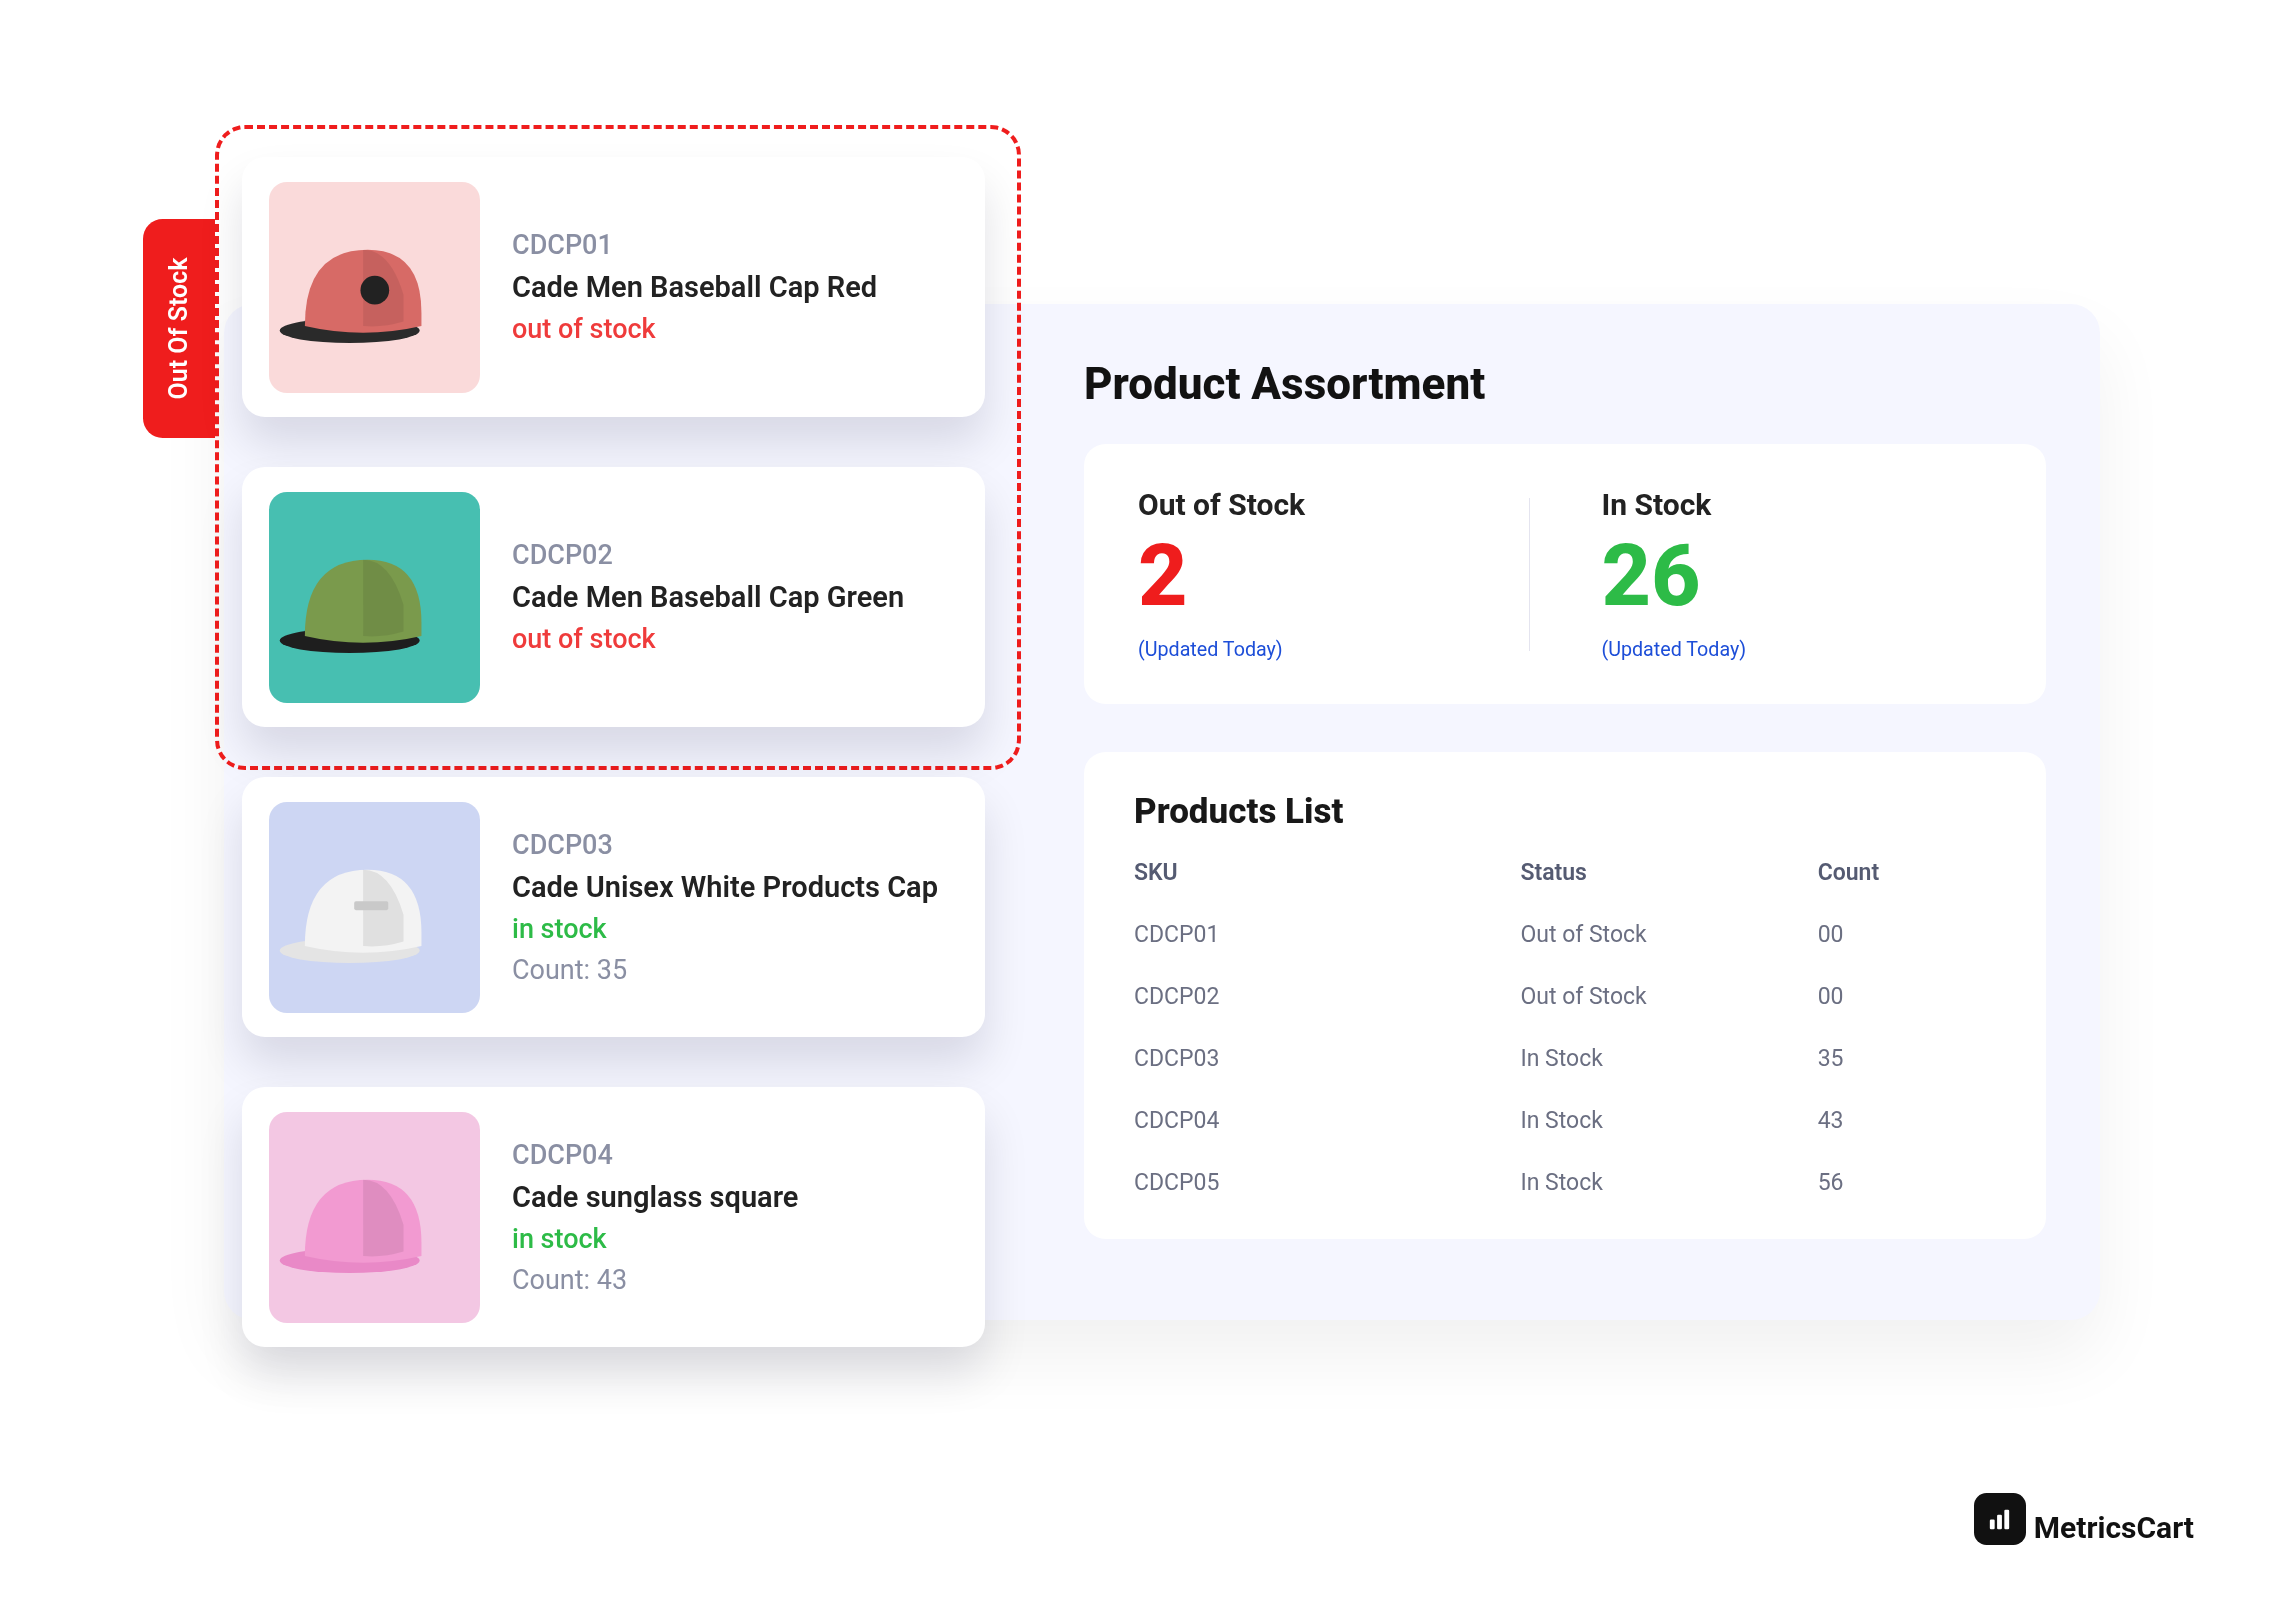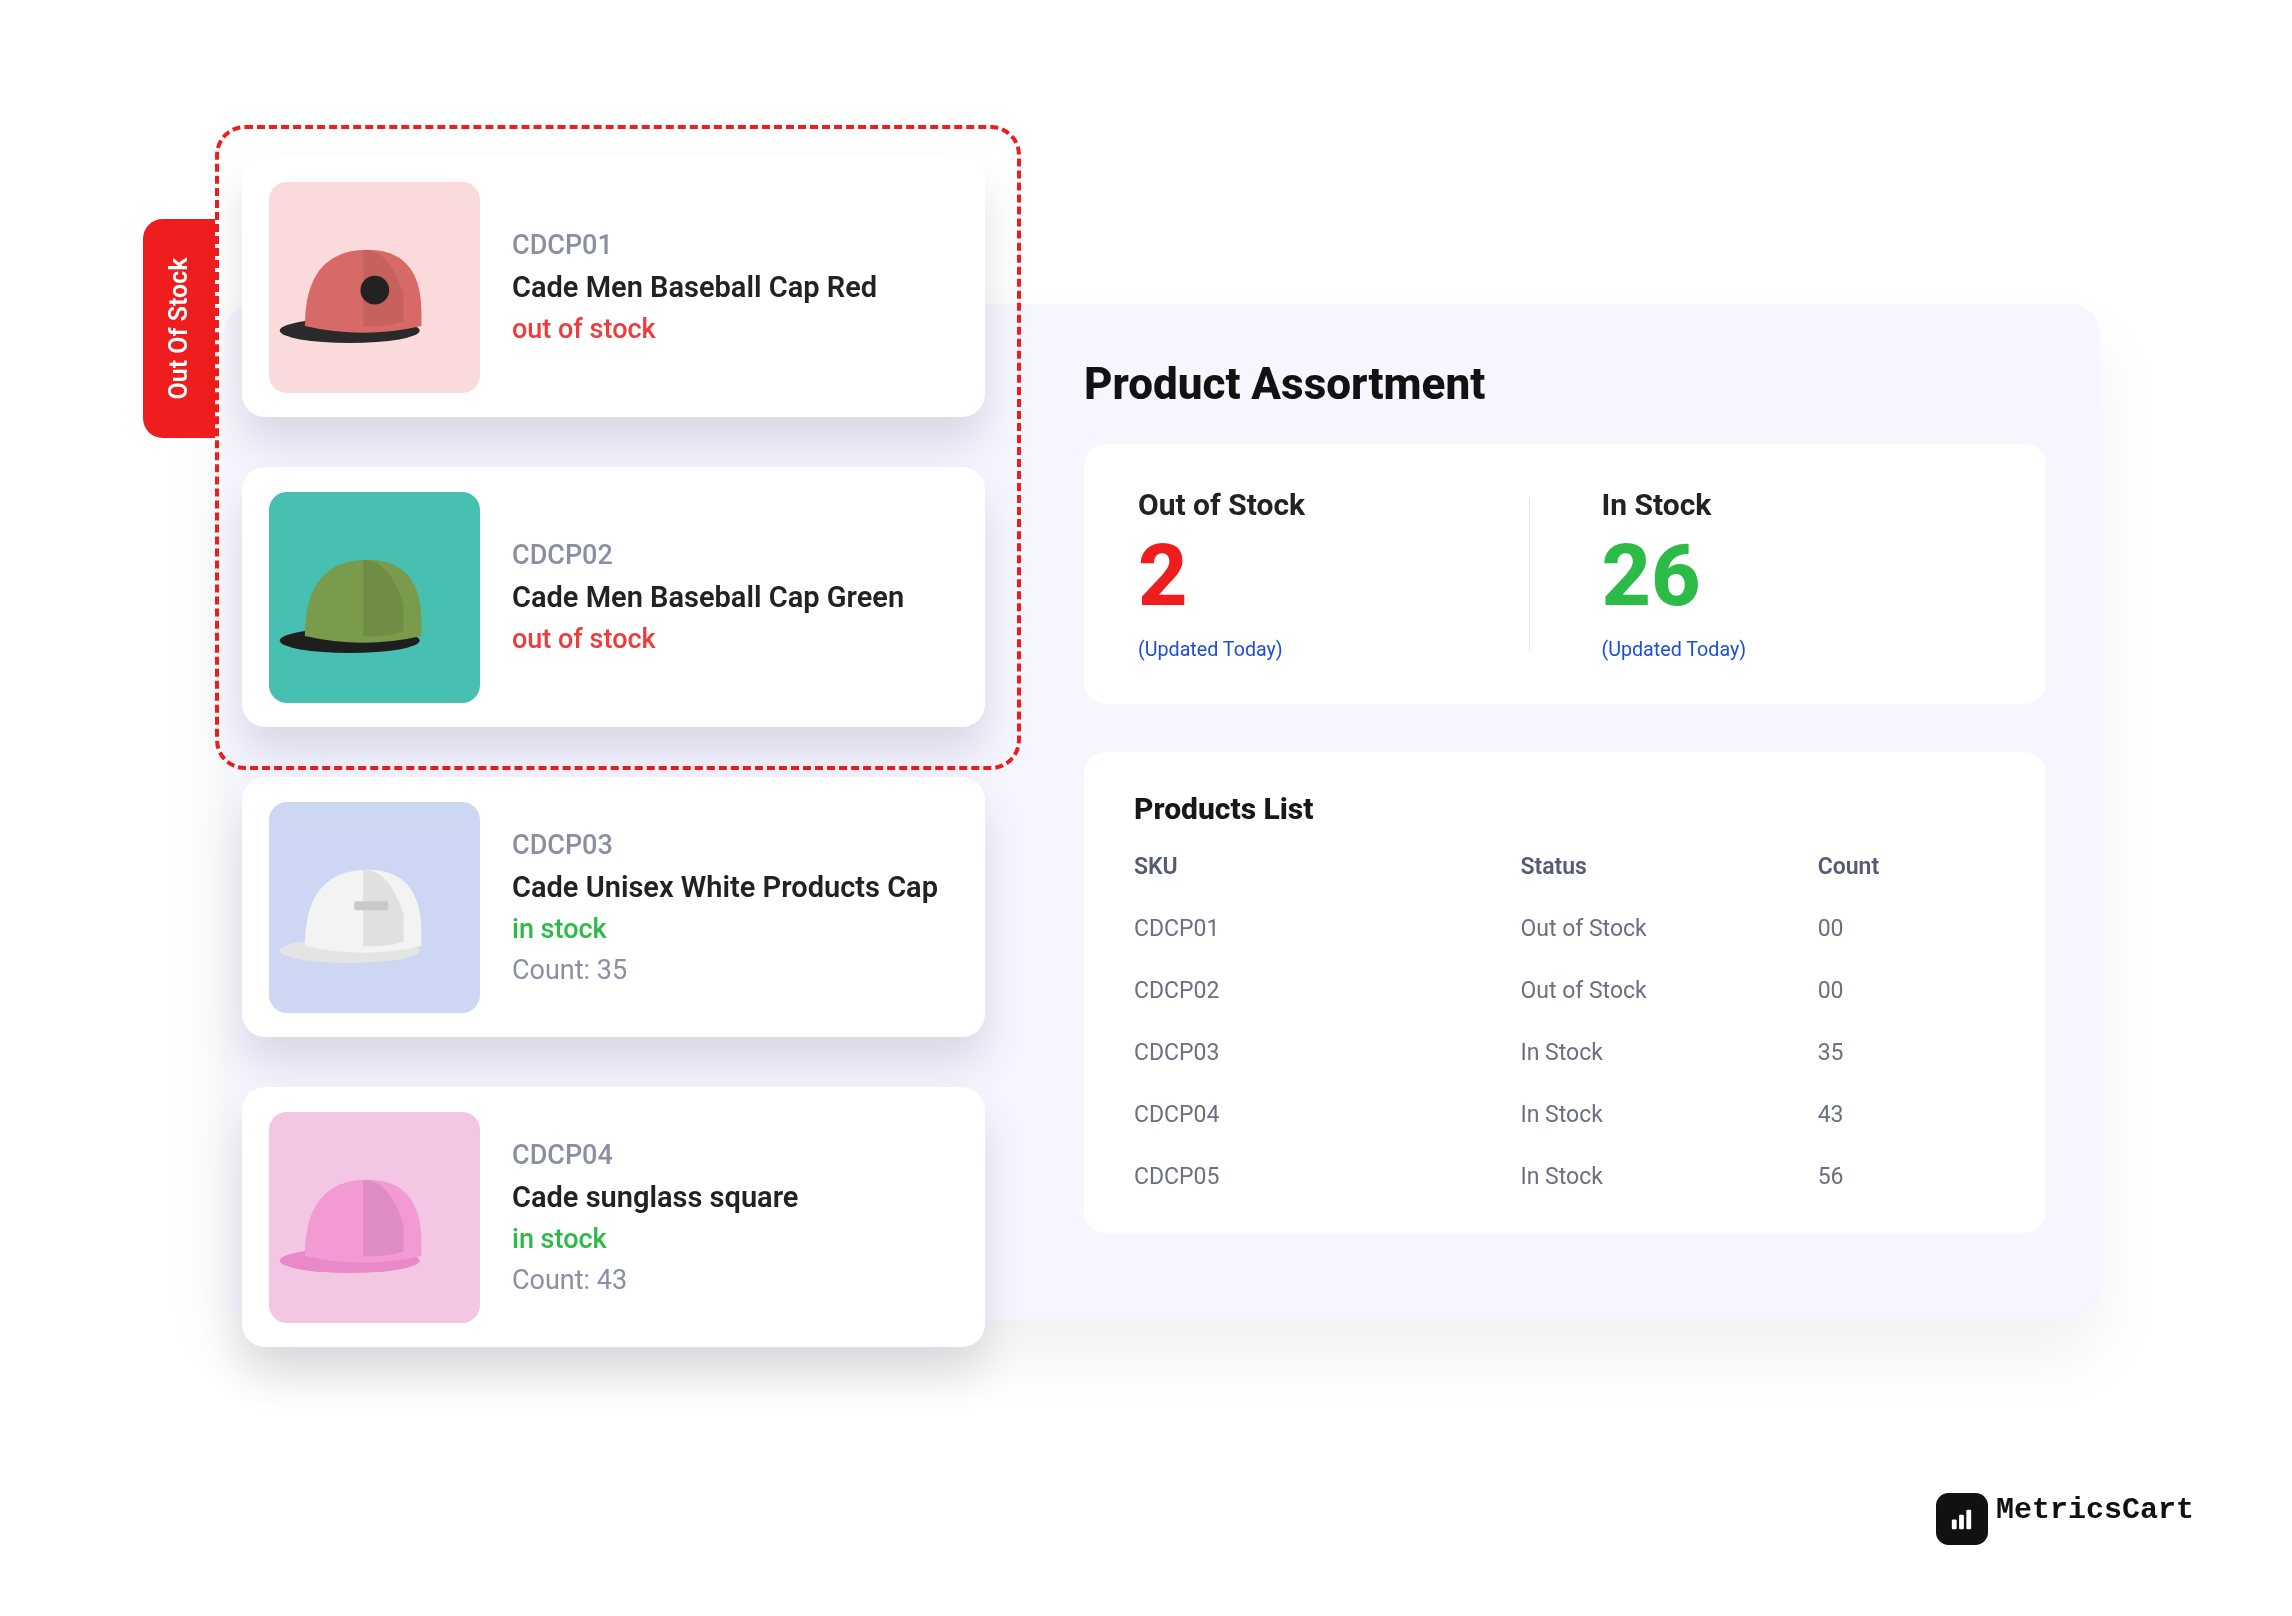--- a/index.html
+++ b/index.html
@@ -51,21 +51,21 @@
   .summary-value { font-size: 86px; font-weight: 800; line-height: 1; margin-top: 10.7px; }
   .summary-value.red { color: #ef1d1d; }
   .summary-value.green { color: #2dbb47; }
   .summary-sub { font-size: 19.7px; color: #1d4ed8; margin-top: 19.7px; }
 
   .list-card {
     background: #ffffff;
     border-radius: 21.5px;
     padding: 39px 50px 43px 50px;
   }
-  .list-title { font-size: 30px; font-weight: 800; color: #181818; margin-bottom: 27px; }
+  .list-title { font-size: 35px; font-weight: 800; color: #181818; margin-bottom: 27px; }
   .ptable { display: grid; grid-template-columns: 1.3fr 1fr .6fr; row-gap: 35px; }
   .ptable .th { font-size: 23px; font-weight: 600; color: #555b72; }
   .ptable .td { font-size: 23px; color: #6b6f82; }
   .status-out { color: #ef3b3b; }
   .status-in  { color: #2dbb47; }
 
   
   .cards {
     position: absolute;
     left: 242px;
@@ -124,21 +124,21 @@
   }
   .sidetab span {
     color: #fff; font-size: 25px; font-weight: 600;
     transform: rotate(-90deg); white-space: nowrap;
   }
 
   
   .brand {
     position: absolute;
     right: 99px; bottom: 72px;
-    display:flex; align-items:flex-start; gap:8px;font-family:Liberation Mono, monospace;
+    display:flex; align-items:flex-end; gap:8px;
   }
   .brand-icon {
     width: 52px; height: 52px; border-radius: 12.5px;
     background: #111; display:flex; align-items:center; justify-content:center;
   }
   .brand-text { font-size: 30px; font-weight: 700; color:#111; }
 
   
   .thumb svg { width: 85%; height: 85%; }
 

